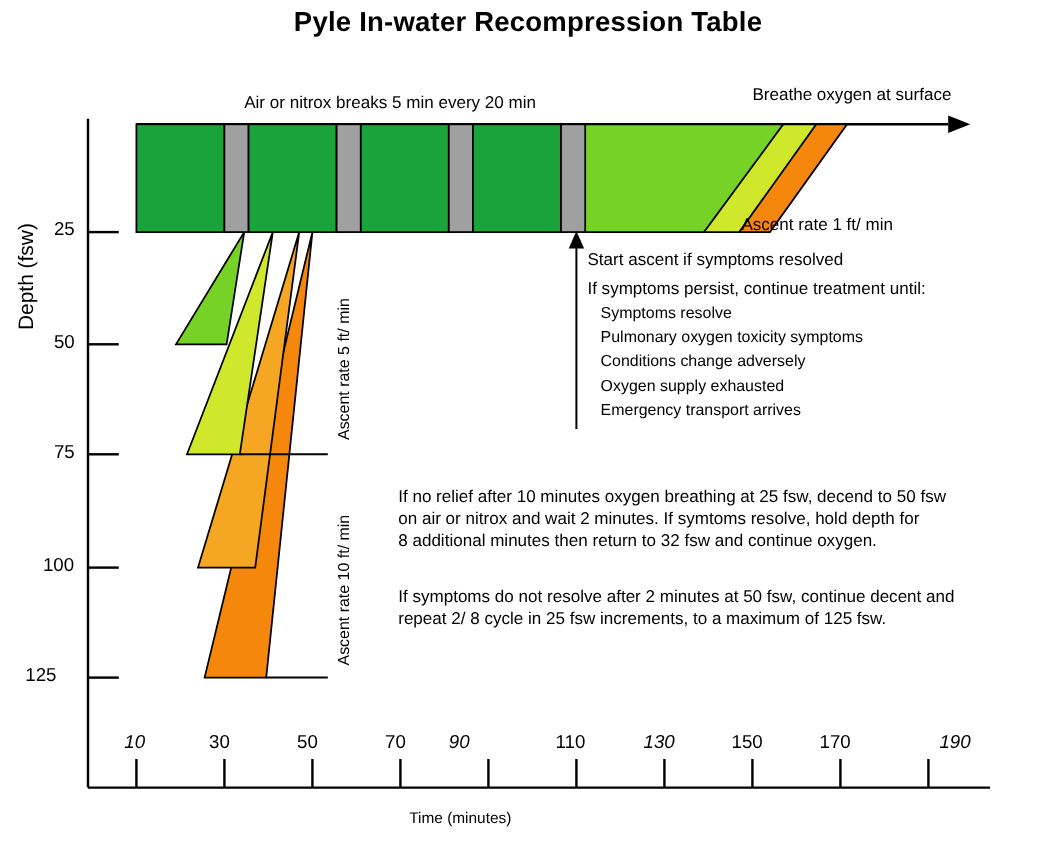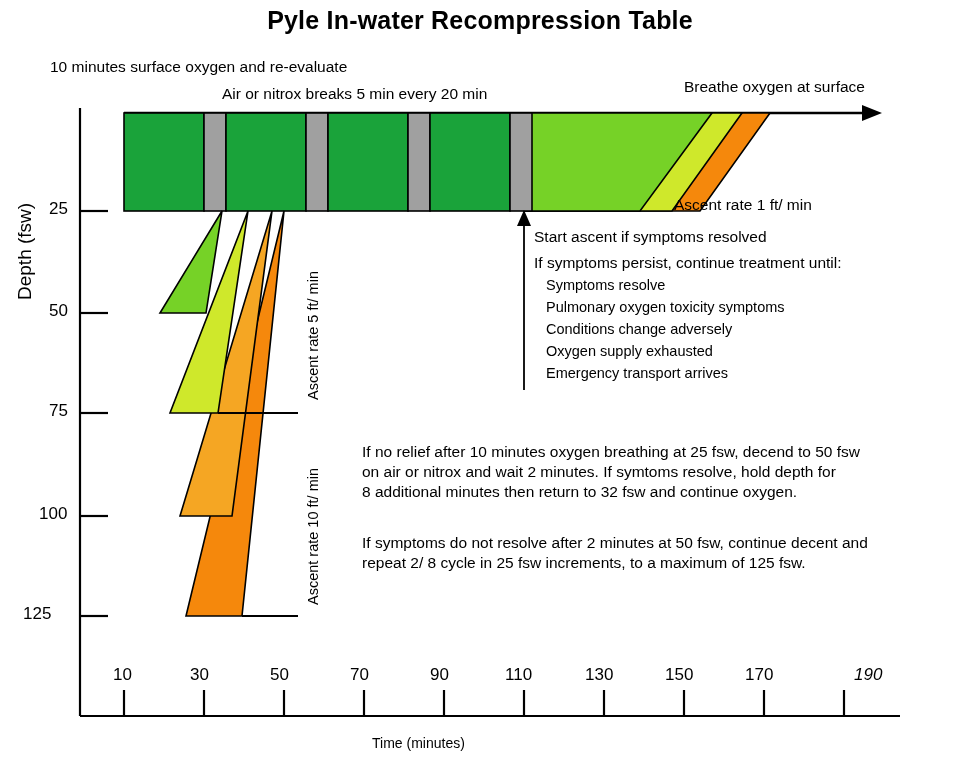--- a/index.html
+++ b/index.html
@@ -104,21 +104,20 @@
     <g stroke="#000" stroke-width="1.8" fill="none">
       <line x1="524" y1="390" x2="524" y2="222"></line>
       <polygon points="517,226 524,210 531,226" fill="#000" stroke="none"></polygon>
     </g>
 
     <g stroke="#000" stroke-width="1.6">
       <line x1="298" y1="413" x2="298" y2="413"></line>
     </g>
   </svg>
 
-  <div class="lbl" style="left:50px;top:58px;">10 minutes surface oxygen and re-evaluate</div>
 
   <div class="lbl" style="left:222px;top:85px;">Air or nitrox breaks 5 min every 20 min</div>
 
   <div class="lbl" style="left:684px;top:78px;">Breathe oxygen at surface</div>
 
   <div class="lbl" style="left:674px;top:196px;">Ascent rate 1 ft/ min</div>
 
   <div class="rot" style="left:305px;top:400px;transform:rotate(-90deg);">Ascent rate 5 ft/ min</div>
 
   <div class="rot" style="left:305px;top:605px;transform:rotate(-90deg);">Ascent rate 10 ft/ min</div>
@@ -136,27 +135,27 @@
 8 additional minutes then return to 32 fsw and continue oxygen.</div>
   <div class="blk" style="left:362px;top:533px;">If symptoms do not resolve after 2 minutes at 50 fsw, continue decent and
 repeat 2/ 8 cycle in 25 fsw increments, to a maximum of 125 fsw.</div>
 
   <div class="axis-num" style="left:49px;top:199px;">25</div>
   <div class="axis-num" style="left:49px;top:301px;">50</div>
   <div class="axis-num" style="left:49px;top:401px;">75</div>
   <div class="axis-num" style="left:39px;top:504px;">100</div>
   <div class="axis-num" style="left:23px;top:604px;">125</div>
 
-  <div class="axis-num" style="left:113px;top:665px;">10</div>
+  <div class="axis-num" style="left:113px;top:665px;font-style:italic;">10</div>
   <div class="axis-num" style="left:190px;top:665px;">30</div>
   <div class="axis-num" style="left:270px;top:665px;">50</div>
   <div class="axis-num" style="left:350px;top:665px;">70</div>
-  <div class="axis-num" style="left:430px;top:665px;">90</div>
+  <div class="axis-num" style="left:408px;top:665px;font-style:italic;">90</div>
   <div class="axis-num" style="left:505px;top:665px;">110</div>
-  <div class="axis-num" style="left:585px;top:665px;">130</div>
+  <div class="axis-num" style="left:585px;top:665px;font-style:italic;">130</div>
   <div class="axis-num" style="left:665px;top:665px;">150</div>
   <div class="axis-num" style="left:745px;top:665px;">170</div>
   <div class="axis-num" style="left:854px;top:665px;font-style:italic;">190</div>
 
   <div class="axis-title" style="left:372px;top:735px;">Time (minutes)</div>
 
   <div class="ylab">Depth (fsw)</div>
 
 </div>
 

